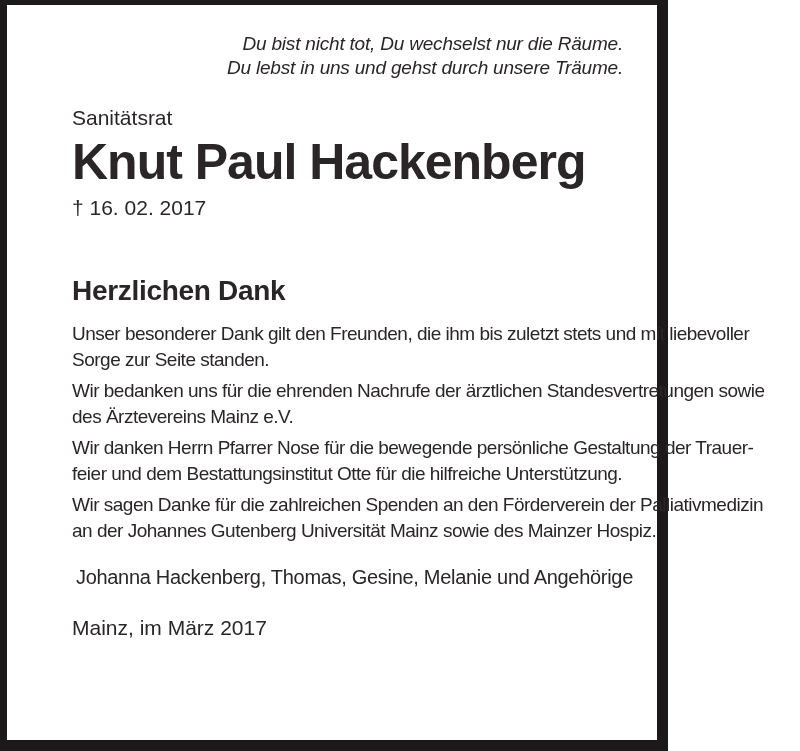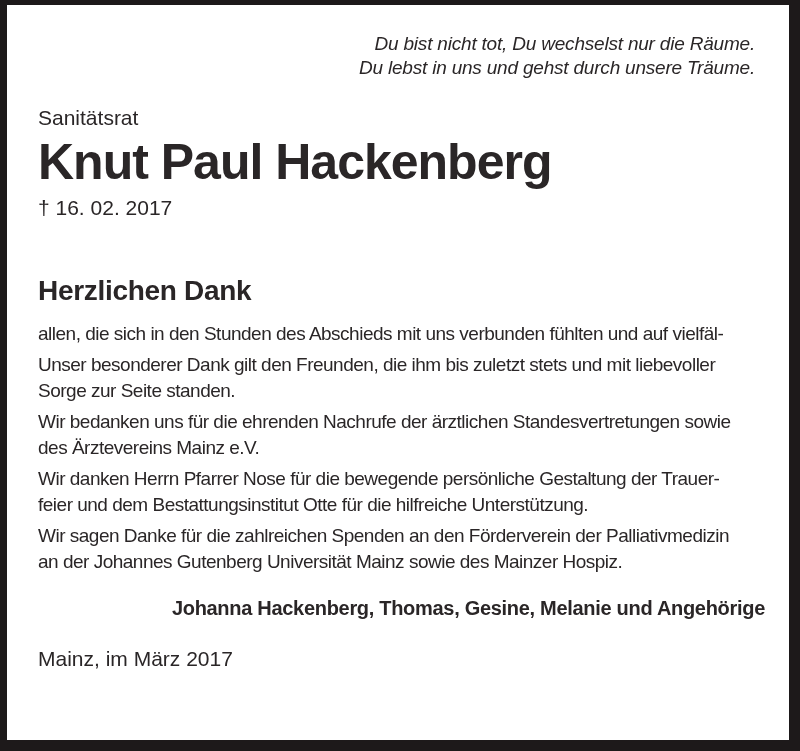--- a/index.html
+++ b/index.html
@@ -7,26 +7,27 @@
     padding: 0;
     background: #ffffff;
   }
   body {
     width: 800px;
     height: 751px;
     overflow: hidden;
   }
   .frame {
     box-sizing: border-box;
-    width: 800px;
+    width: 668px;
     height: 751px;
     background: #ffffff;
     border-style: solid;
     border-color: var(--frame, #1d191a);
     border-width: 5px 11px 11px 7px;
+    padding-left: 34px;
   }
   .content {
     box-sizing: border-box;
     height: 100%;
     padding: 27px 19px 0 31px;
     font-family: "Liberation Sans", sans-serif;
     color: var(--text, #2a2627);
   }
   .quote {
     text-align: right;
@@ -68,21 +69,21 @@
     font-size: 19px;
     line-height: 26px;
     letter-spacing: -0.5px;
   }
   .para { margin: 0 0 5px 0; }
   .pline { display: block; white-space: nowrap; }
   .signature {
     margin-top: 20px;
     margin-right: 5px;
     text-align: right;
-    font-weight: bold;
+    font-weight: normal;
     font-size: 20px;
     line-height: 26px;
     letter-spacing: -0.3px;
     white-space: nowrap;
   }
   .place-date {
     margin-top: 26px;
     font-size: 21px;
     line-height: 24px;
   }
@@ -101,21 +102,20 @@
     <div class="header">
       <div class="title-prefix">Sanitätsrat</div>
       <h1 class="name">Knut Paul Hackenberg</h1>
       <div class="death-date">† 16. 02. 2017</div>
     </div>
 
     <h2 class="dank">Herzlichen Dank</h2>
 
     <div class="paragraphs">
       <p class="para">
-        <span class="pline">allen, die sich in den Stunden des Abschieds mit uns verbunden fühlten und auf vielfäl-</span>
       </p>
       <p class="para">
         <span class="pline">Unser besonderer Dank gilt den Freunden, die ihm bis zuletzt stets und mit liebevoller</span>
         <span class="pline">Sorge zur Seite standen.</span>
       </p>
       <p class="para">
         <span class="pline">Wir bedanken uns für die ehrenden Nachrufe der ärztlichen Standesvertretungen sowie</span>
         <span class="pline">des Ärztevereins Mainz e.V.</span>
       </p>
       <p class="para">

